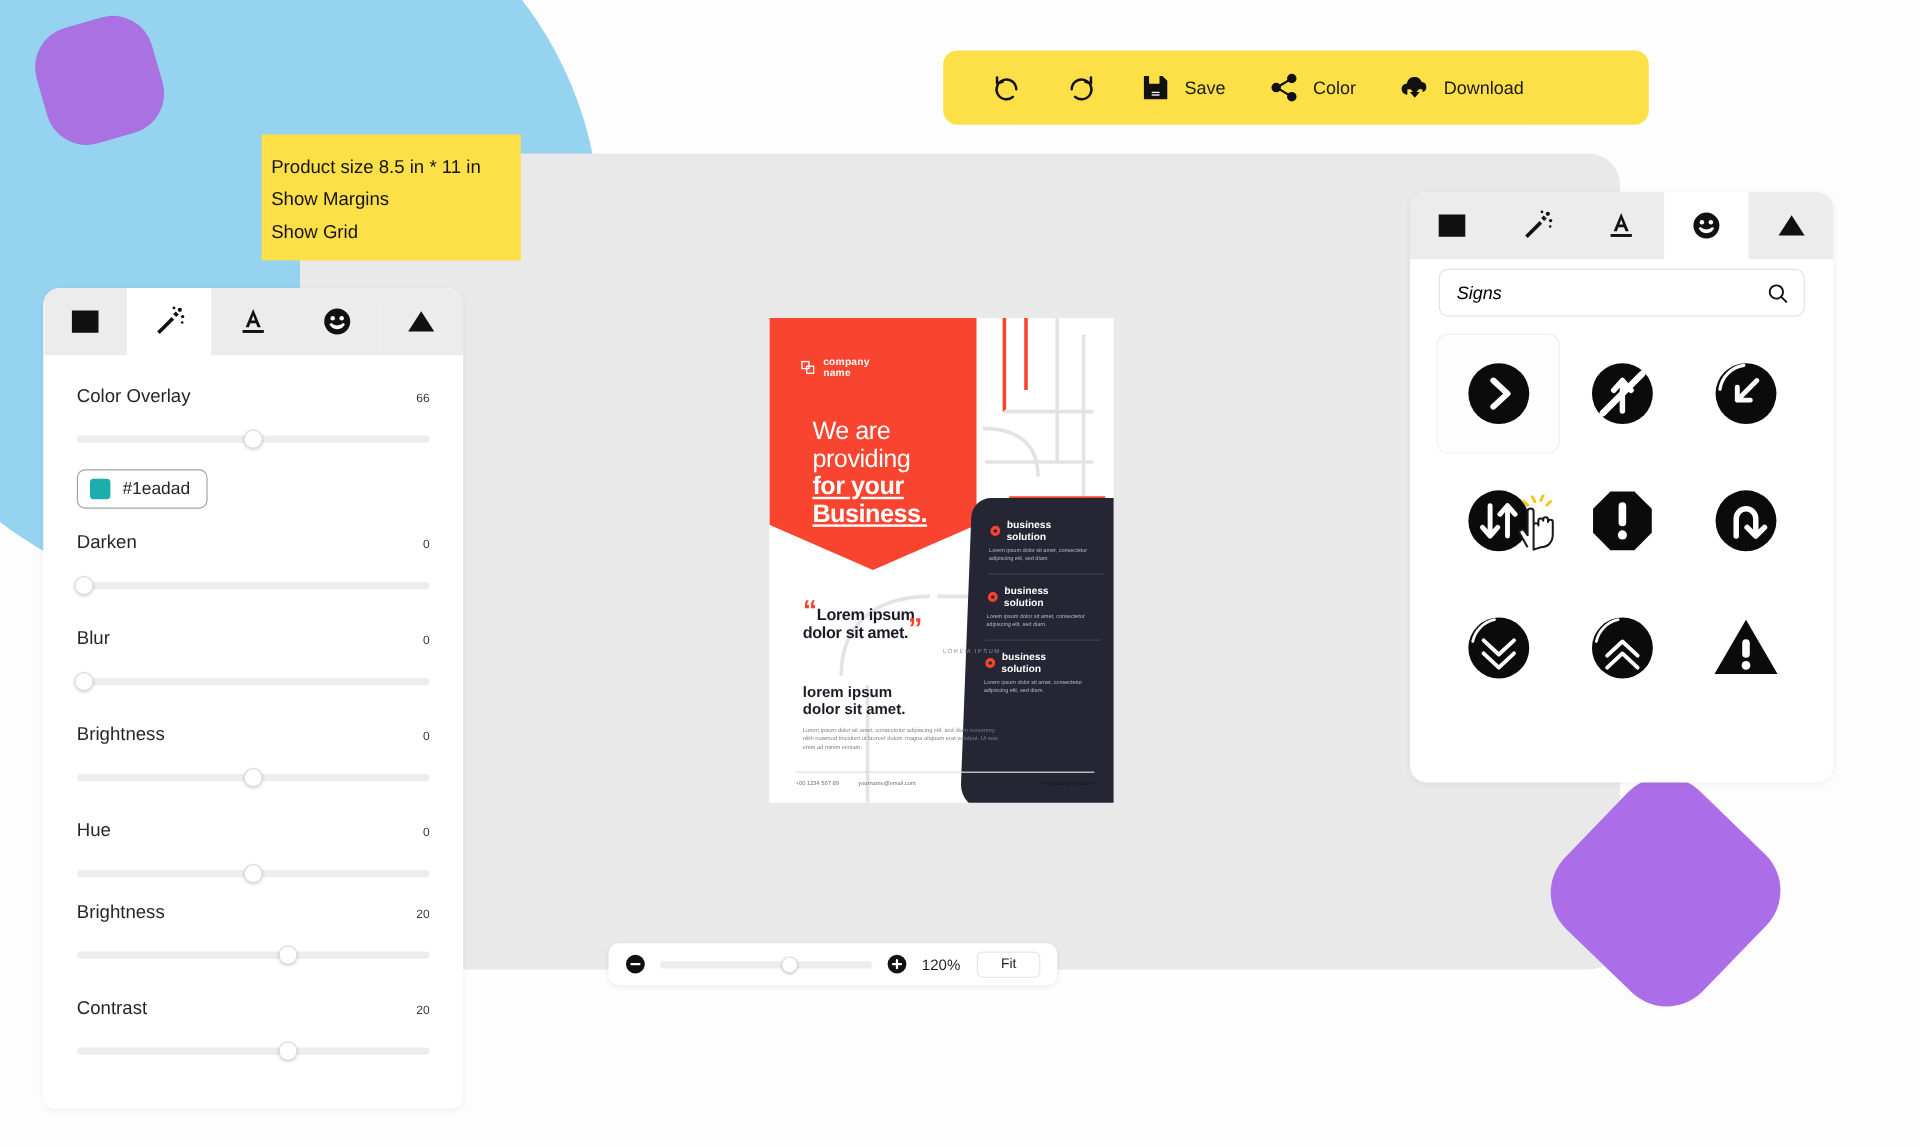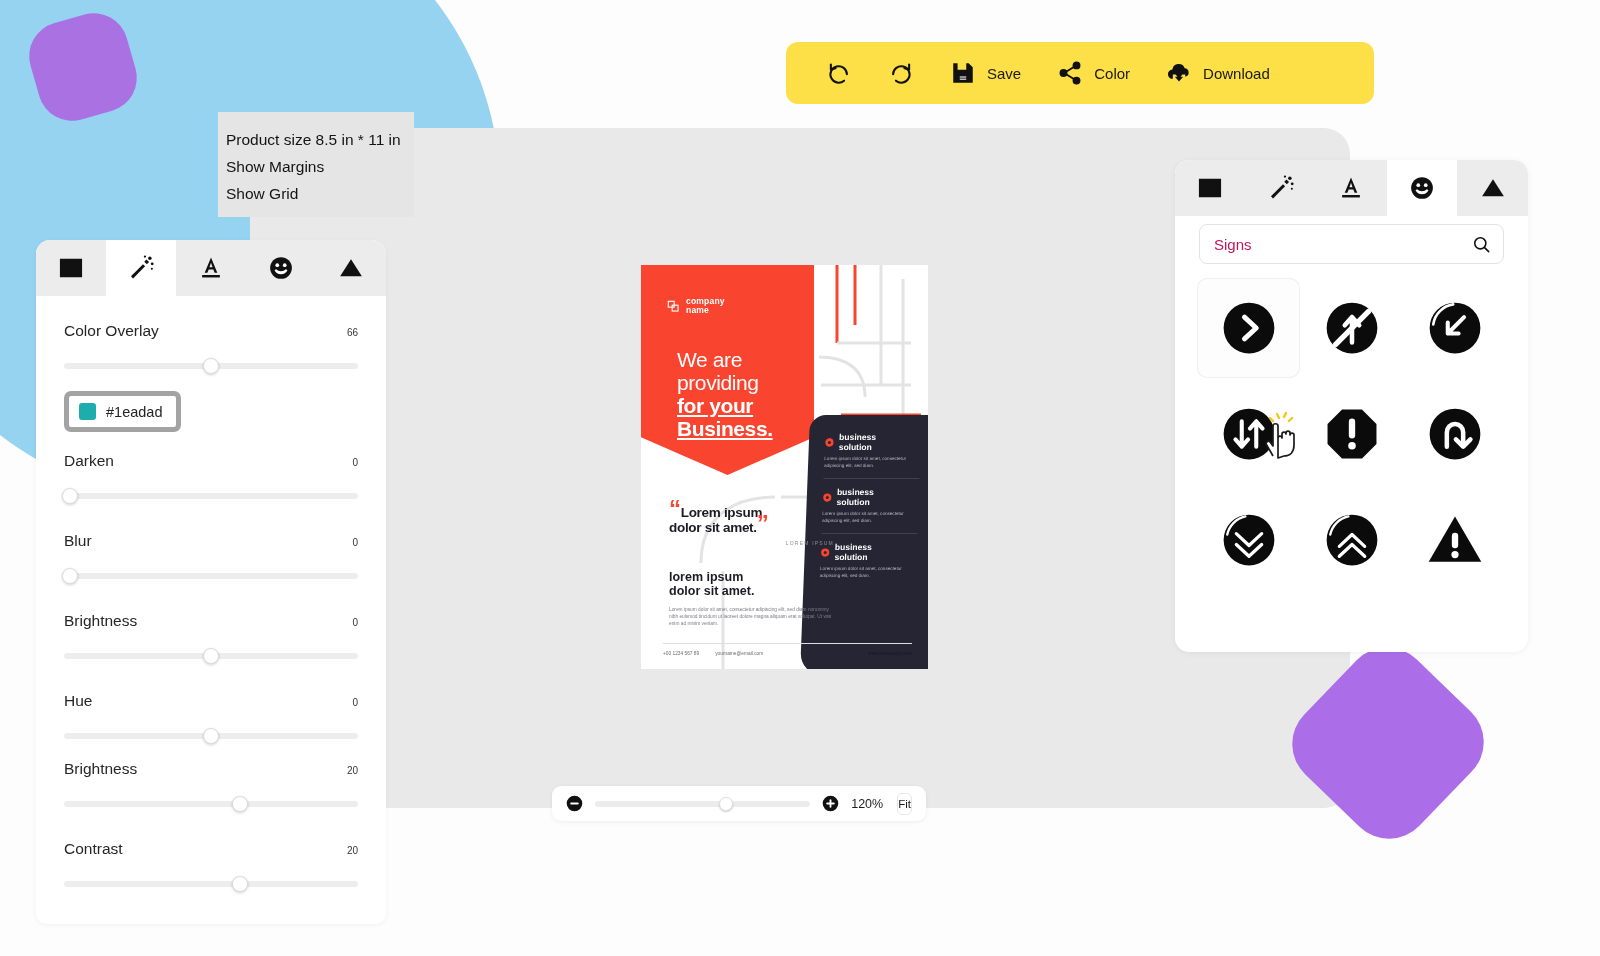--- a/index.html
+++ b/index.html
@@ -53,22 +53,22 @@
     display: flex; align-items: center; gap: 11px;
     padding: 7px 14px; border-radius: 8px;
     cursor: pointer;
   }
   .tb-label { font-size: 15px; color: #1a1a1a; }
   .tb-ico { width: 26px; height: 26px; display: block; }
 
   
   .tooltip {
     position: absolute; left: 218px; top: 112px;
-    width: 196px; height: 105px;
-    background: #e5e5e5;
+    width: 216px; height: 105px;
+    background: #fde047;
     padding: 14px 0 0 8px;
   }
   .tooltip div {
     font-size: 15.5px; color: #141414;
     line-height: 27px; padding-left: 0;
     white-space: nowrap;
   }
   .tt-row { cursor: pointer; }
 
   
@@ -113,21 +113,21 @@
     position: absolute; top: 0; width: 16px; height: 16px;
     border-radius: 50%; background: #ffffff;
     border: 1px solid #dcdcdc;
     box-shadow: 0 1px 3px rgba(0,0,0,.18);
     transform: translateX(-8px);
   }
 
   .swatch-chip {
     display: inline-flex; align-items: center; gap: 10px;
     margin: 8px 0 20px 0; padding: 7px 14px 7px 10px;
-    border: 5px solid #a3a3a3; border-radius: 7px;
+    border: 1px solid #a3a3a3; border-radius: 7px;
     background: #fff; cursor: pointer;
   }
   .swatch-box { width: 17px; height: 17px; border-radius: 3px; display:block; }
   .swatch-hex { font-size: 14.5px; color: #242424; }
 
   
   .right-panel {
     position: absolute; left: 1175px; top: 160px;
     width: 353px; height: 492px;
     background: #ffffff;
@@ -147,42 +147,42 @@
 
   .search-wrap {
     margin: 8px 24px 0 24px;
     position: relative;
     height: 40px;
     border: 1px solid #e3e3e3; border-radius: 8px;
     display: flex; align-items: center;
   }
   .search-input {
     border: 0; outline: 0; background: transparent;
-    font-family: inherit; font-size: 15px; color: #be185d;
-    padding: 0 40px 0 14px; width: 100%; height: 100%;
+    font-family: inherit; font-size: 15px; color: #000000;
+    padding: 0 40px 0 14px; width: 100%; height: 100%; font-style: italic;
   }
   .search-ico { position: absolute; right: 12px; top: 10px; }
 
   .icon-grid {
     display: grid;
     grid-template-columns: repeat(3, 1fr);
     row-gap: 6px;
     padding: 14px 22px 0 22px;
   }
   .icon-cell {
     height: 100px;
     display: flex; align-items: center; justify-content: center;
     border-radius: 10px; cursor: pointer;
   }
   .icon-cell.selected { box-shadow: 0 0 0 1px #efefef inset; background:#fdfdfd; }
   .icon-cell svg { width: 58px; height: 58px; }
 
   
   .zoombar {
-    position: absolute; left: 552px; top: 786px;
+    position: absolute; left: 507px; top: 786px;
     width: 374px; height: 35px;
     background: #ffffff; border-radius: 9px;
     display: flex; align-items: center; gap: 12px;
     padding: 0 14px;
     box-shadow: 0 1px 4px rgba(0,0,0,.07);
   }
   .zoom-btn { cursor: pointer; display: flex; }
   .zoom-track {
     position: relative; flex: 1; height: 14px; cursor: pointer;
   }
@@ -193,21 +193,21 @@
   .zoom-track .zk {
     position: absolute; top: 0; width: 14px; height: 14px;
     border-radius: 50%; background: #fff; border: 1px solid #e0e0e0;
     box-shadow: 0 1px 2px rgba(0,0,0,.2);
     transform: translateX(-7px);
   }
   .zoom-pct { font-size: 12.5px; color: #1d1d1d; min-width: 34px; }
   .fit-btn {
     font-size: 11.5px; color: #1d1d1d;
     border: 1px solid #e6e6e6; border-radius: 5px;
-    padding: 4px 0; cursor: pointer; background: #fff;
+    padding: 4px 19px; cursor: pointer; background: #fff;
   }
 
   
   .poster {
     position: absolute; left: 641px; top: 265px;
     width: 287px; height: 404px;
     background: #ffffff;
     overflow: hidden;
   }
   .pst-lines { position: absolute; inset: 0; }

